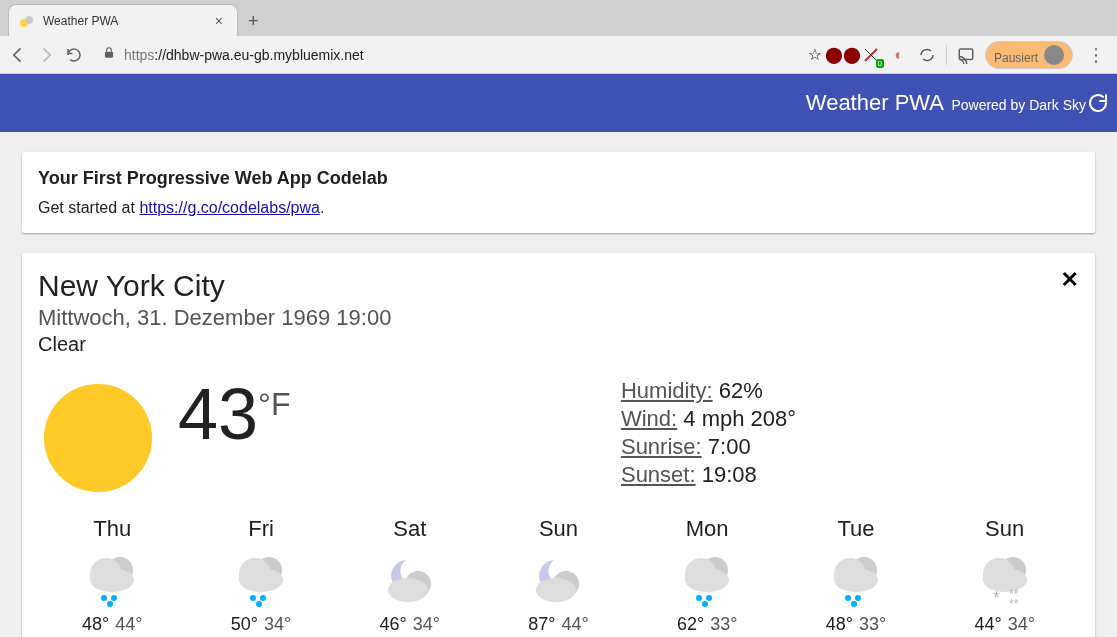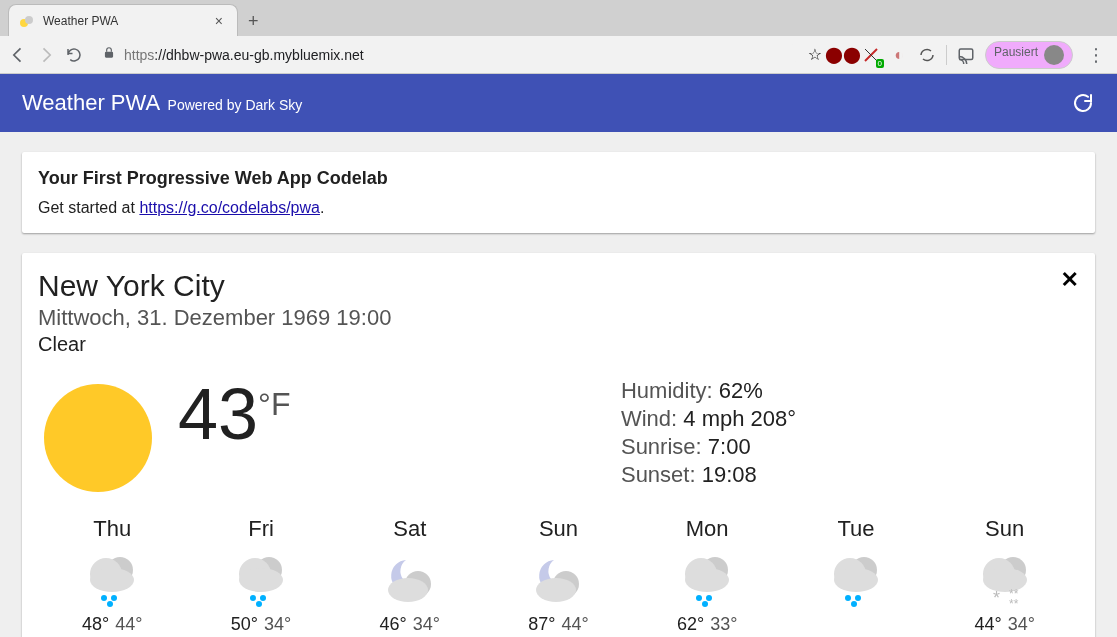--- a/index.html
+++ b/index.html
@@ -16,27 +16,27 @@
 
     .toolbar { display: flex; align-items: center; background: #f2f2f2; height: 38px; padding: 0 8px; gap: 8px; border-bottom: 1px solid #ccc; }
     .nav-icon { width: 20px; height: 20px; display: flex; align-items: center; justify-content: center; color: #5f6368; }
     .nav-icon.disabled { color: #bbb; }
     .url-bar { flex: 1; display: flex; align-items: center; background: #f2f2f2; border-radius: 15px; padding: 4px 10px; font-size: 14px; color: #333; }
     .url-lock { margin-right: 8px; color: #5f6368; }
     .url-protocol { color: #777; }
     .url-text { color: #202124; }
     .toolbar-right { display: flex; align-items: center; gap: 10px; }
     .ext-icon { width: 18px; height: 18px; display: flex; align-items: center; justify-content: center; font-size: 16px; }
-    .profile-pill { display: flex; align-items: flex-start; background: #f0abfc; border-radius: 14px; padding: 3px 8px; font-size: 12px; color: #5f6368; gap: 6px; border: 1px solid #ccc; }
+    .profile-pill { display: flex; align-items: flex-end; background: #fdba74; border-radius: 14px; padding: 3px 8px; font-size: 12px; color: #5f6368; gap: 6px; border: 1px solid #ccc; }
     .avatar-img { width: 20px; height: 20px; border-radius: 50%; background: #888; }
     .menu-dots { font-size: 18px; color: #5f6368; padding: 0 4px; }
     .sep { width: 1px; height: 20px; background: #ccc; }
 
     
-    .app-header { background: #3f51b5; color: #fff; display: flex; align-items: center; justify-content: space-between; padding: 16px 22px; }
+    .app-header { background: #3f51b5; color: #fff; display: flex; align-items: center; justify-content: flex-end; padding: 16px 7px; }
     .app-title { font-size: 22px; font-weight: normal; }
     .app-subtitle { font-size: 14px; margin-left: 3px; font-weight: normal; }
     .refresh-btn { width: 24px; height: 24px; }
 
     
     .page { background: #efefef; padding: 20px 22px; }
     .card { background: #fff; border-radius: 2px; box-shadow: 0 1px 2px rgba(0,0,0,0.12), 0 1px 2px rgba(0,0,0,0.24); margin-bottom: 20px; }
     .intro-card { padding: 16px 16px; }
     .intro-title { font-size: 18px; font-weight: bold; color: #212121; margin-bottom: 10px; }
     .intro-text { font-size: 16px; color: #212121; }
@@ -48,21 +48,21 @@
     .desc { font-size: 20px; color: #212121; margin-top: 2px; }
     .close-card { position: absolute; top: 14px; right: 16px; font-size: 22px; font-weight: bold; }
 
     .current { display: flex; align-items: flex-start; margin-top: 22px; }
     .cur-left { display: flex; align-items: flex-start; width: 56%; }
     .big-icon { width: 120px; height: 120px; margin-right: 20px; }
     .big-temp { display: flex; align-items: flex-start; }
     .big-temp-val { font-size: 72px; color: #212121; line-height: 1; }
     .big-temp-unit { font-size: 32px; color: #545454; margin-top: 8px; }
     .cur-right { font-size: 22px; padding-top: 0; }
-    .stat-label { color: #545454; }
+    .stat-label { color: #545454; text-decoration: underline; }
     .stat-val { color: #212121; }
     .stat-row { margin-bottom: 2px; }
 
     .forecast { display: flex; justify-content: flex-end; margin-top: 18px; }
     .day { flex: 1; text-align: center; }
     .day-label { font-size: 22px; color: #212121; margin-bottom: 4px; }
     .day-icon { width: 64px; height: 64px; margin: 0 auto; }
     .day-temps { font-size: 18px; color: #212121; margin-top: 4px; }
     .day-hi { color: #212121; }
     .day-lo { color: #545454; margin-left: 6px; }
@@ -248,20 +248,21 @@
         <div class="day">
           <div class="day-label">Tue</div>
           <div class="day-icon"><svg viewBox="0 0 64 64">
               <circle cx="40" cy="24" r="13" fill="#ccc"></circle>
               <circle cx="26" cy="28" r="16" fill="#ddd"></circle>
               <ellipse cx="32" cy="34" rx="22" ry="12" fill="#ddd"></ellipse>
               <circle cx="24" cy="52" r="3" fill="#00b0ff"></circle>
               <circle cx="34" cy="52" r="3" fill="#00b0ff"></circle>
               <circle cx="30" cy="58" r="3" fill="#00b0ff"></circle>
             </svg></div>
+          <div class="day-temps"><span class="day-hi">48°</span><span class="day-lo">33°</span></div>
         </div>
         <div class="day">
           <div class="day-label">Sun</div>
           <div class="day-icon"><svg viewBox="0 0 64 64">
               <circle cx="40" cy="24" r="13" fill="#ccc"></circle>
               <circle cx="26" cy="28" r="16" fill="#ddd"></circle>
               <ellipse cx="32" cy="34" rx="22" ry="12" fill="#ddd"></ellipse>
               <text x="20" y="58" font-size="18" fill="#bbb">*</text>
               <text x="36" y="52" font-size="12" fill="#bbb">**</text>
               <text x="36" y="62" font-size="12" fill="#bbb">**</text>

